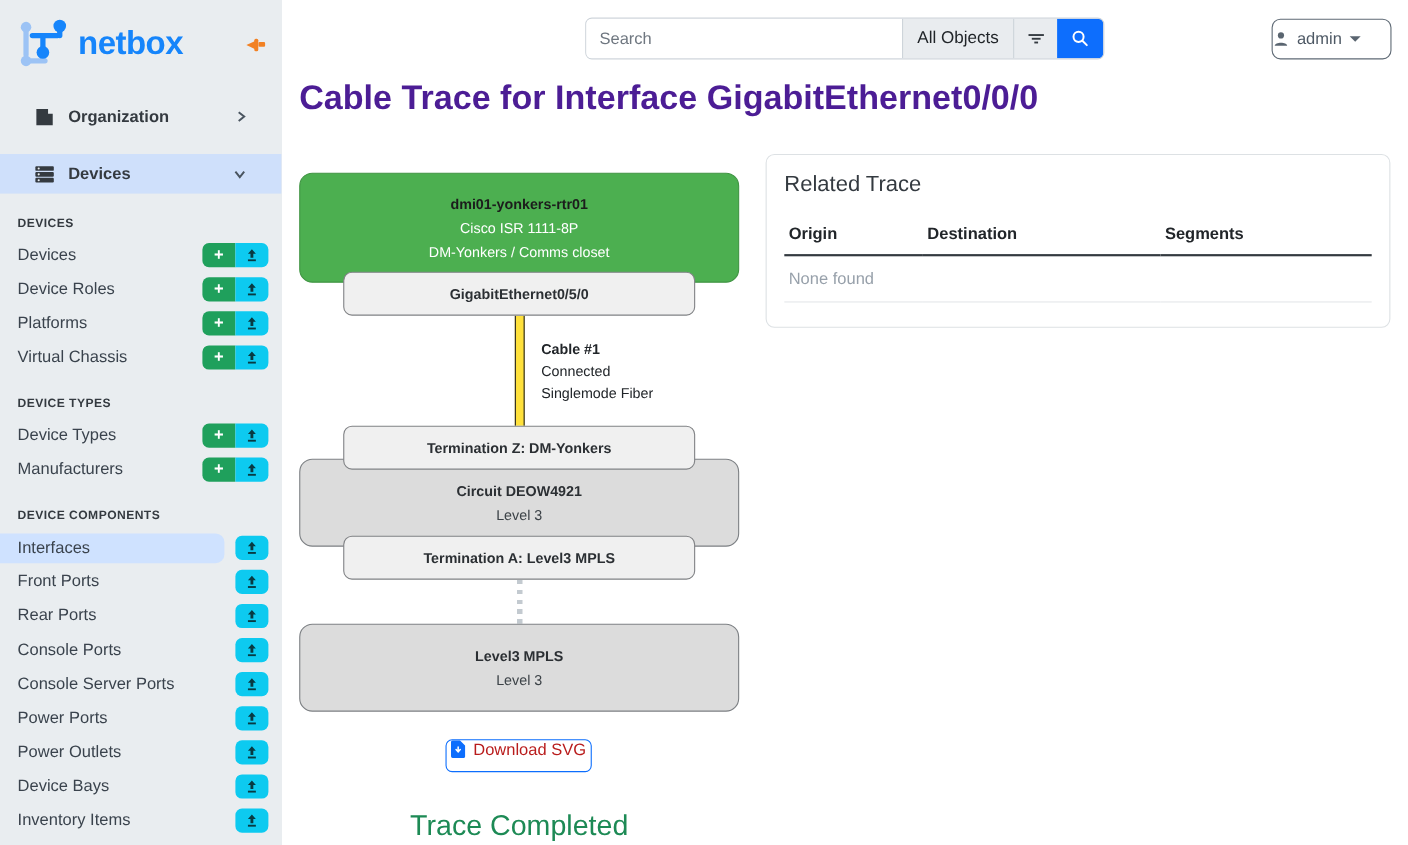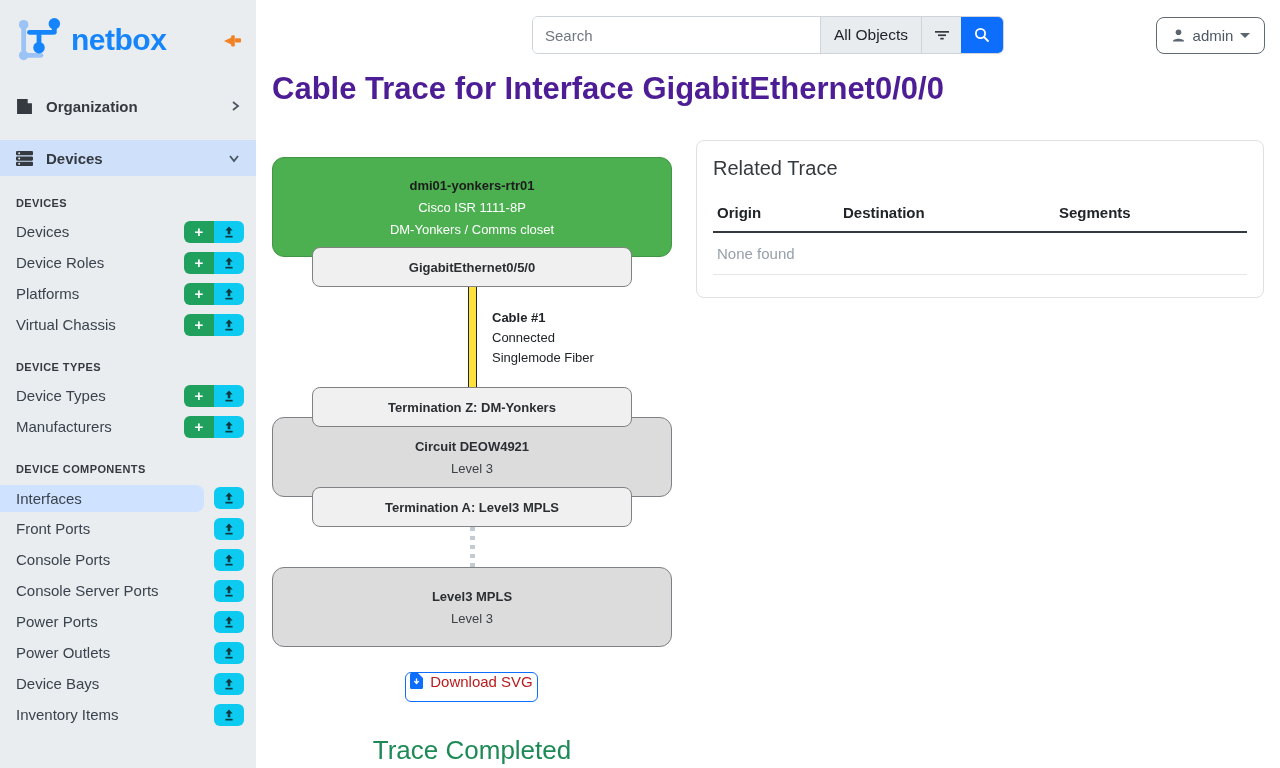--- a/index.html
+++ b/index.html
@@ -5,21 +5,21 @@
   * { margin:0; padding:0; box-sizing:border-box; }
   html,body { width:1280px; height:768px; overflow:hidden;
     font-family:"Liberation Sans","DejaVu Sans",sans-serif; background:#fff; color:#343a40; }
 
   
   .sidebar { position:fixed; left:0; top:0; width:256px; height:768px;
     background:#e9edf0; overflow:hidden; }
   .logo-row { height:80px; display:flex; align-items:center; padding:0 14px 0 16px; }
   .brand-text { font-size:30px; font-weight:600; color:#1685fb; letter-spacing:-0.5px; margin-left:9px; }
   .pin { margin-left:auto; cursor:pointer; }
-  .nav-row { display:flex; align-items:center; height:36px; padding:0 16px; gap:13px;
+  .nav-row { display:flex; align-items:center; height:36px; padding:0 32px; gap:13px;
     font-size:15px; font-weight:700; color:#343a40; cursor:pointer; }
   .nav-row.first { margin-top:8px; }
   .nav-row.active { background:#cfe0fb; margin-top:16px; }
   .nav-row .nav-lbl { flex:1; }
   .section-h { margin:21px 16px 7px 16px; font-size:11px; font-weight:700;
     color:#343a40; letter-spacing:.4px; }
   .side-row { display:flex; align-items:center; height:31px; padding:0 12px 0 16px;
     font-size:15px; color:#3a434d; }
   .side-row .lbl { flex:1; }
   .side-row .hl { flex:1; align-self:stretch; display:flex; align-items:center;
@@ -42,21 +42,21 @@
   .search-input::placeholder { color:#6f7780; }
   .seg { display:flex; align-items:center; justify-content:center; background:#e9ecef;
     border-left:1px solid #ced4da; font-size:15.5px; color:#212529; cursor:pointer; }
   .seg.scope { width:101px; }
   .seg.filter { width:40px; }
   .btn-search { width:42px; background:#0d6efd; border:none; display:flex; align-items:center;
     justify-content:center; cursor:pointer; }
 
   .user-btn { position:absolute; right:15px; top:17px; height:37px; width:109px;
     border:1px solid #5f6a75; border-radius:8px; background:#fff; display:flex; align-items:center;
-    justify-content:center; gap:7px; font-size:15px; color:#4d5864; cursor:pointer; }
+    gap:7px; font-size:15px; color:#4d5864; cursor:pointer; }
   .caret { width:0; height:0; border-left:5px solid transparent; border-right:5px solid transparent;
     border-top:5px solid #5a6570; }
 
   .page-title { position:absolute; left:16px; top:71px; font-size:31px; font-weight:700; color:#4c1d95; }
 
   
   .node { position:absolute; border-radius:12px; text-align:center; font-size:13px;
     display:flex; flex-direction:column; justify-content:center; gap:7px; }
   .dev-box { left:16px; top:157px; width:400px; height:100px; background:#4caf50;
     border:1px solid #419544; color:#fff; }
@@ -280,20 +280,31 @@
     <button class="b-imp solo">
         <span>
           <svg width="12" height="12" viewBox="0 0 12 12">
             <path d="M6 0.5 L9.6 4.6 H7.3 V8.3 H4.7 V4.6 H2.4 Z" fill="#083a42"></path>
             <rect x="2.4" y="9.8" width="7.2" height="1.7" fill="#083a42"></rect>
           </svg>
         </span>
       </button>
   </div>
   <div class="side-row">
+    <span class="lbl">Rear Ports</span>
+    <button class="b-imp solo">
+        <span>
+          <svg width="12" height="12" viewBox="0 0 12 12">
+            <path d="M6 0.5 L9.6 4.6 H7.3 V8.3 H4.7 V4.6 H2.4 Z" fill="#083a42"></path>
+            <rect x="2.4" y="9.8" width="7.2" height="1.7" fill="#083a42"></rect>
+          </svg>
+        </span>
+      </button>
+  </div>
+  <div class="side-row">
     <span class="lbl">Console Ports</span>
     <button class="b-imp solo">
         <span>
           <svg width="12" height="12" viewBox="0 0 12 12">
             <path d="M6 0.5 L9.6 4.6 H7.3 V8.3 H4.7 V4.6 H2.4 Z" fill="#083a42"></path>
             <rect x="2.4" y="9.8" width="7.2" height="1.7" fill="#083a42"></rect>
           </svg>
         </span>
       </button>
   </div>

